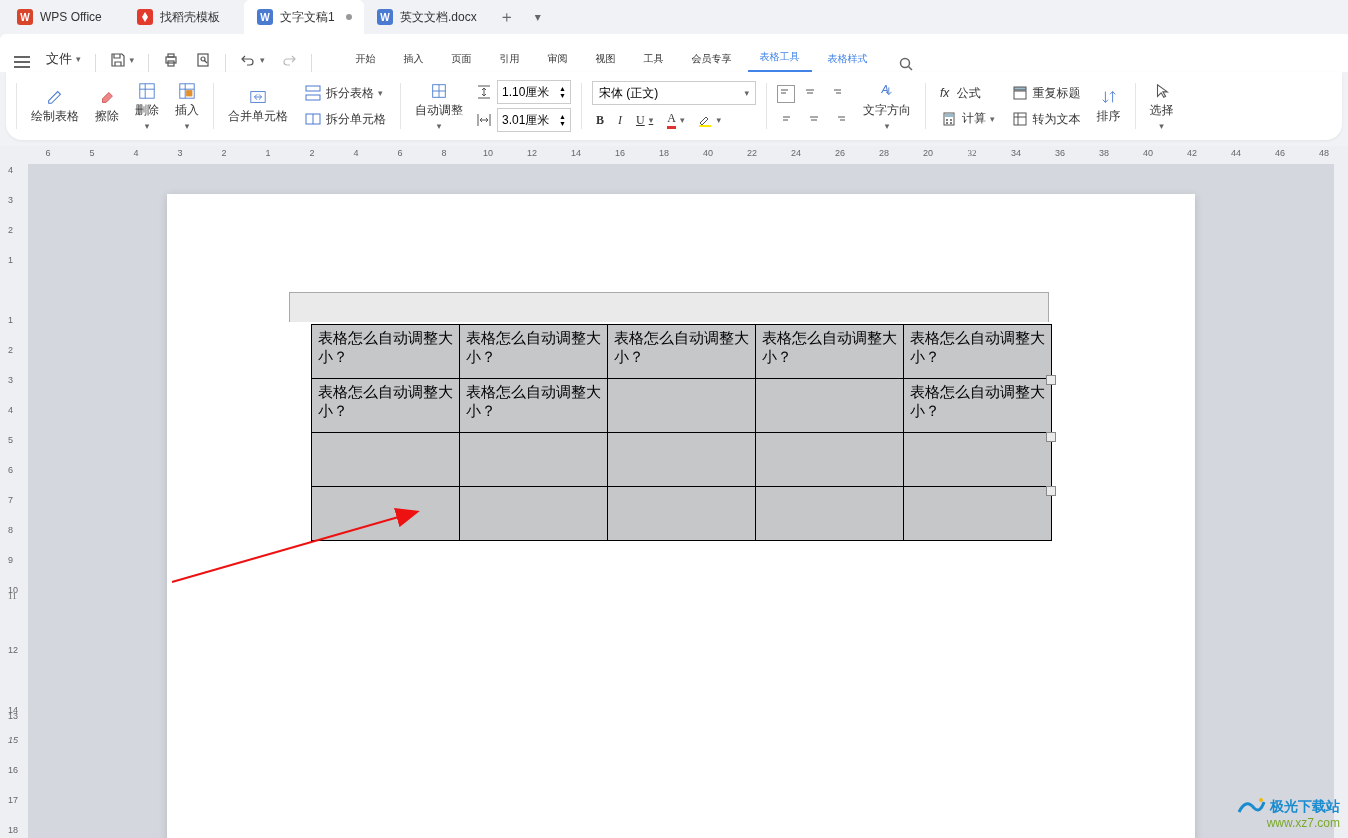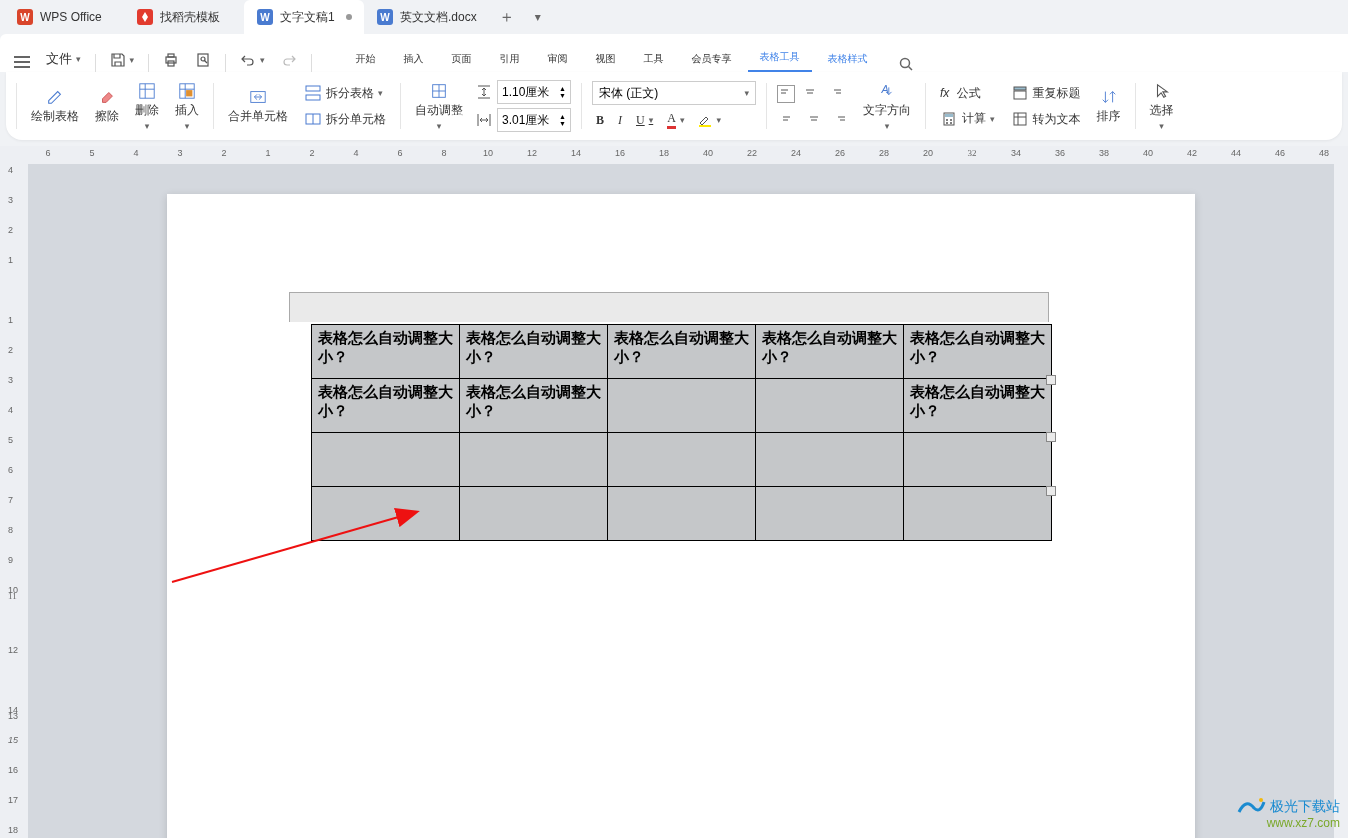--- a/index.html
+++ b/index.html
@@ -210,21 +210,20 @@
   background: #fff;
   box-shadow: 0 2px 8px rgba(0,0,0,.15);
   position: relative;
 }
 
 .tbl {
   position: absolute;
   top: 130px;
   left: 144px;
   border-collapse: collapse;
-  font-weight: bold;
 }
 .tbl td {
   border: 1px solid #000;
   width: 148px;
   height: 54px;
   background: #c5c7c9;
   vertical-align: top;
   padding: 4px 6px;
   font-family: SimSun, serif;
   font-size: 15px;
@@ -254,21 +253,21 @@
 .watermark {
   position: absolute;
   right: 8px;
   bottom: 6px;
   text-align: right;
   font-size: 12px;
   line-height: 1.3;
 }
 .watermark .brand {
   color: #1b8bd0;
-  font-weight: normal;
+  font-weight: bold;
   font-size: 14px;
 }
 .watermark .url {
   color: #7aa82a;
   font-size: 12px;
 }
 
 .tick-label {
   position: absolute;
   top: 2px;

